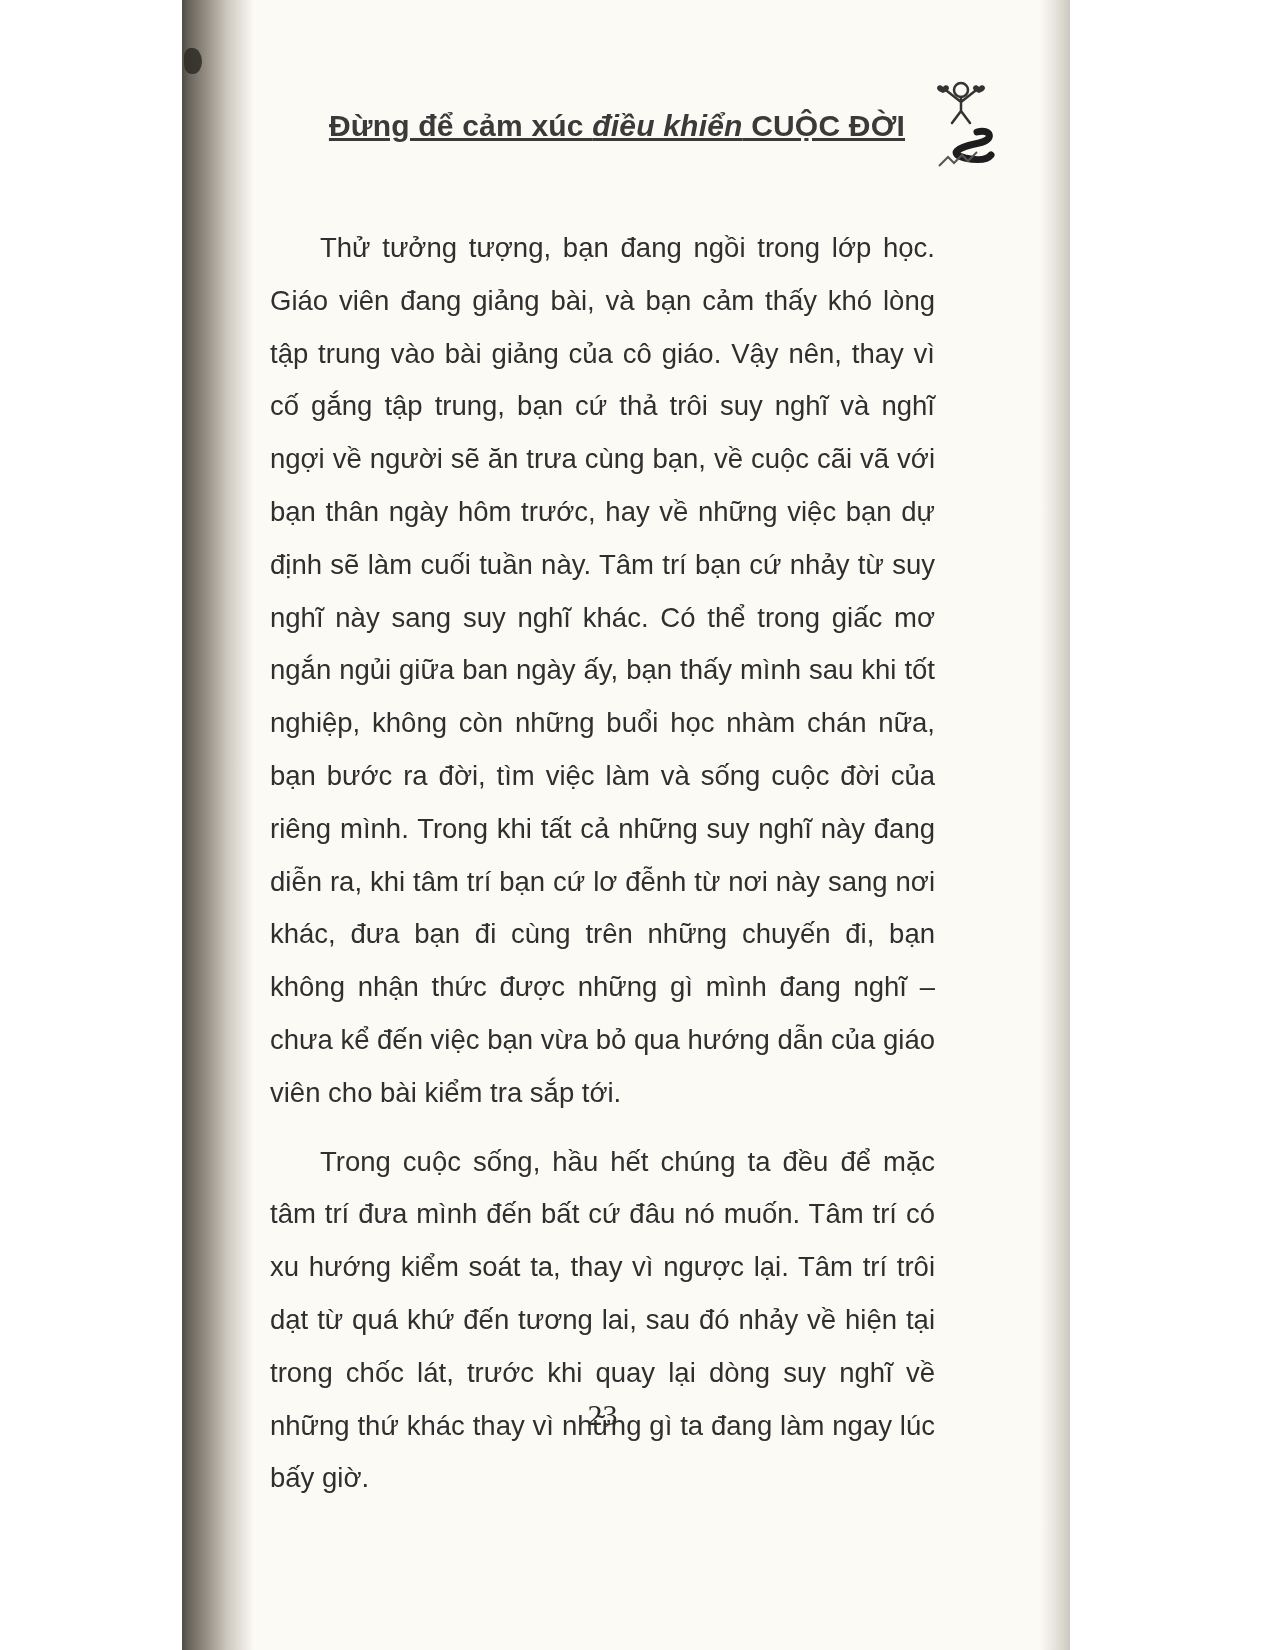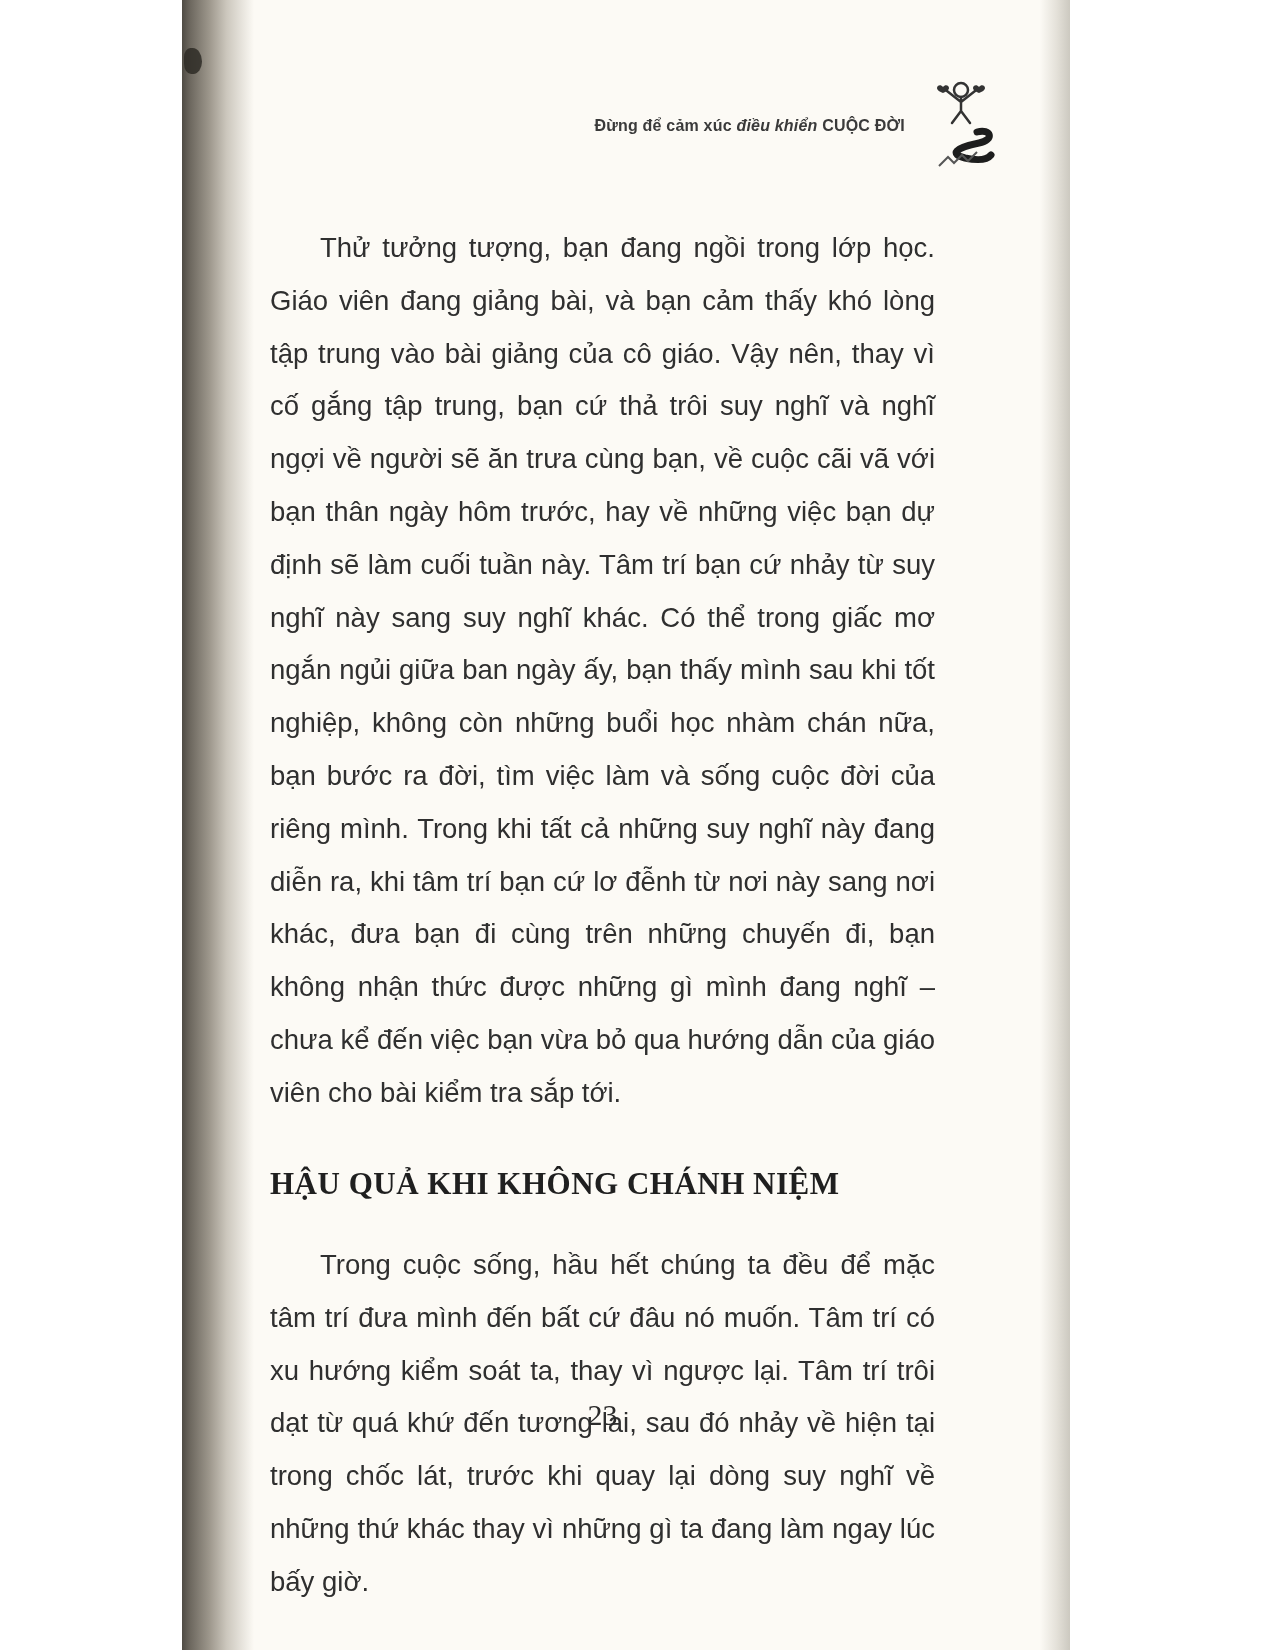--- a/index.html
+++ b/index.html
@@ -63,25 +63,26 @@
   }
   .running-header {
     display: flex;
     align-items: center;
     justify-content: flex-end;
     gap: 16px;
     padding-top: 78px;
     margin-right: -66px;
   }
   .running-title {
-    font-size: 16px;
+    font-size: 30px;
     color: #3a3a3a;
     font-weight: 700;
     letter-spacing: .2px;
     white-space: nowrap;
+    text-decoration: underline;
   }
   .running-title .it { font-style: italic; font-weight: 700; }
   .running-title .bd { font-weight: 800; }
   .logo { flex: 0 0 auto; }
   .content {
     margin-top: 48px;
     font-size: 27.5px;
     line-height: 1.92;
     color: #2f2f2f;
     text-align: justify;
@@ -131,20 +132,19 @@
             <path d="M22 9 c-2 -3 -6 -2 -6 1 c0 2 3 4 6 5 c3 -1 6 -3 6 -5 c0 -3 -4 -4 -6 -1 Z" fill="#333"></path>
             <path d="M58 9 c-2 -3 -6 -2 -6 1 c0 2 3 4 6 5 c3 -1 6 -3 6 -5 c0 -3 -4 -4 -6 -1 Z" fill="#333"></path>
             <path d="M56 54 C70 50 74 62 58 65 C34 70 28 76 44 80 C58 83 66 82 70 77" fill="none" stroke="#1d1d1d" stroke-width="7" stroke-linecap="round"></path>
             <path d="M18 88 l9 -9 6 6 8 -8 6 6 9 -9" fill="none" stroke="#555" stroke-width="2"></path>
           </svg>
         </span>
       </div>
 
       <div class="content">
         <p class="indent">Thử tưởng tượng, bạn đang ngồi trong lớp học. Giáo viên đang giảng bài, và bạn cảm thấy khó lòng tập trung vào bài giảng của cô giáo. Vậy nên, thay vì cố gắng tập trung, bạn cứ thả trôi suy nghĩ và nghĩ ngợi về người sẽ ăn trưa cùng bạn, về cuộc cãi vã với bạn thân ngày hôm trước, hay về những việc bạn dự định sẽ làm cuối tuần này. Tâm trí bạn cứ nhảy từ suy nghĩ này sang suy nghĩ khác. Có thể trong giấc mơ ngắn ngủi giữa ban ngày ấy, bạn thấy mình sau khi tốt nghiệp, không còn những buổi học nhàm chán nữa, bạn bước ra đời, tìm việc làm và sống cuộc đời của riêng mình. Trong khi tất cả những suy nghĩ này đang diễn ra, khi tâm trí bạn cứ lơ đễnh từ nơi này sang nơi khác, đưa bạn đi cùng trên những chuyến đi, bạn không nhận thức được những gì mình đang nghĩ – chưa kể đến việc bạn vừa bỏ qua hướng dẫn của giáo viên cho bài kiểm tra sắp tới.</p>
-        <h2 class="section-heading">HẬU QUẢ KHI KHÔNG CHÁNH NIỆM</h2>
         <p class="indent">Trong cuộc sống, hầu hết chúng ta đều để mặc tâm trí đưa mình đến bất cứ đâu nó muốn. Tâm trí có xu hướng kiểm soát ta, thay vì ngược lại. Tâm trí trôi dạt từ quá khứ đến tương lai, sau đó nhảy về hiện tại trong chốc lát, trước khi quay lại dòng suy nghĩ về những thứ khác thay vì những gì ta đang làm ngay lúc bấy giờ.</p>
       </div>
 
       <div class="page-number">23</div>
     </div>
   </div>
 </div>
 
 </body></html>

